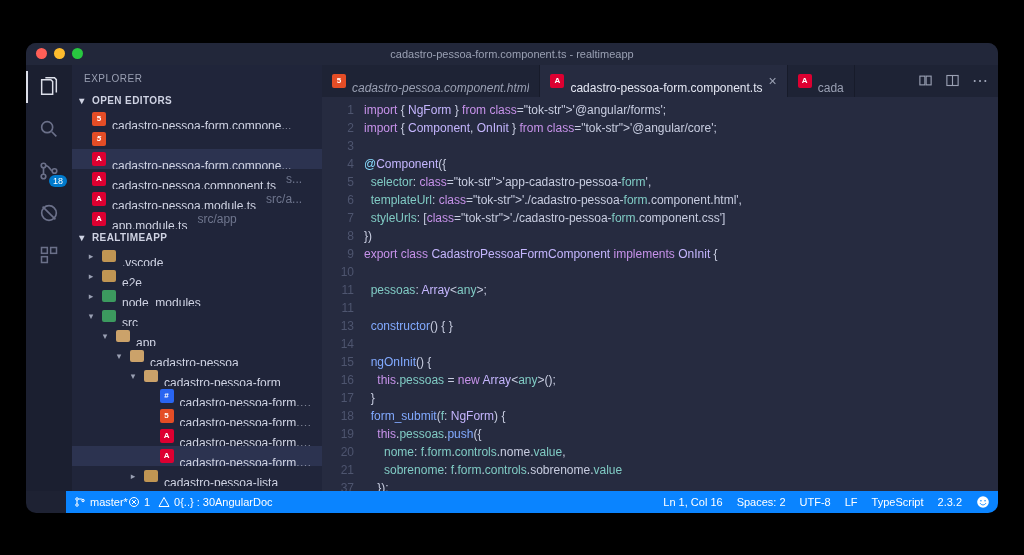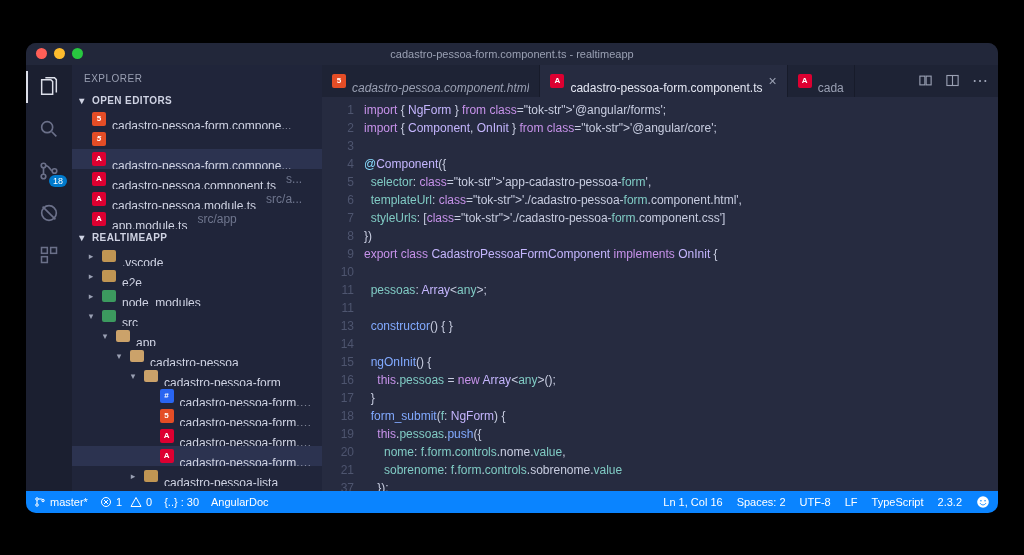--- a/index.html
+++ b/index.html
@@ -37,21 +37,21 @@
   .tabs { height:32px; display:flex; background:#1e2335; align-items:stretch; }
   .tab { display:flex; align-items:center; gap:6px; padding:0 10px; font-size:12px; color:#9aa0b3; border-right:1px solid #171b2a; cursor:pointer; max-width:250px;}
   .tab.active{ background:#262b40; color:#e4e7f3;}
   .tab .close{ font-size:14px; color:#9aa0b3;}
   .tab-actions{ margin-left:auto; display:flex; align-items:center; gap:12px; padding:0 10px; color:#9aa0b3;}
   .tab-actions svg{width:15px;height:15px;}
   .editor{ flex:1; display:flex; font-family: Menlo, Consolas, monospace; font-size:12px; line-height:18px; overflow:hidden;}
   .gutter{ width:42px; text-align:right; color:#4e556f; padding:4px 10px 4px 0; user-select:none;}
   .code{ flex:1; padding:4px 0; white-space:pre; color:#c8cde0;}
   .tok-kw{color:#c792ea;} .tok-id{color:#82aaff;} .tok-dec{color:#89ddff;} .tok-type{color:#c4b5fd;} .tok-prop{color:#80cbc4;text-align:center;}
-  .statusbar{ height:22px; background:#0a84ff; color:#fff; display:flex; align-items:center; font-size:11px; padding:0 8px; gap:12px;}
+  .statusbar{ height:22px; background:#0a84ff; color:#fff; display:flex; align-items:center; font-size:11px; padding:0 8px; margin-left:40px;}
   .statusbar .right{ margin-left:auto; display:flex; gap:14px; align-items:center;}
   .sb-item{display:flex;align-items:center;gap:4px; cursor:pointer;}
   svg{display:block;}
 </style>
 </head>
 <body>
 
 <div class="window">
 
   <div class="titlebar">

